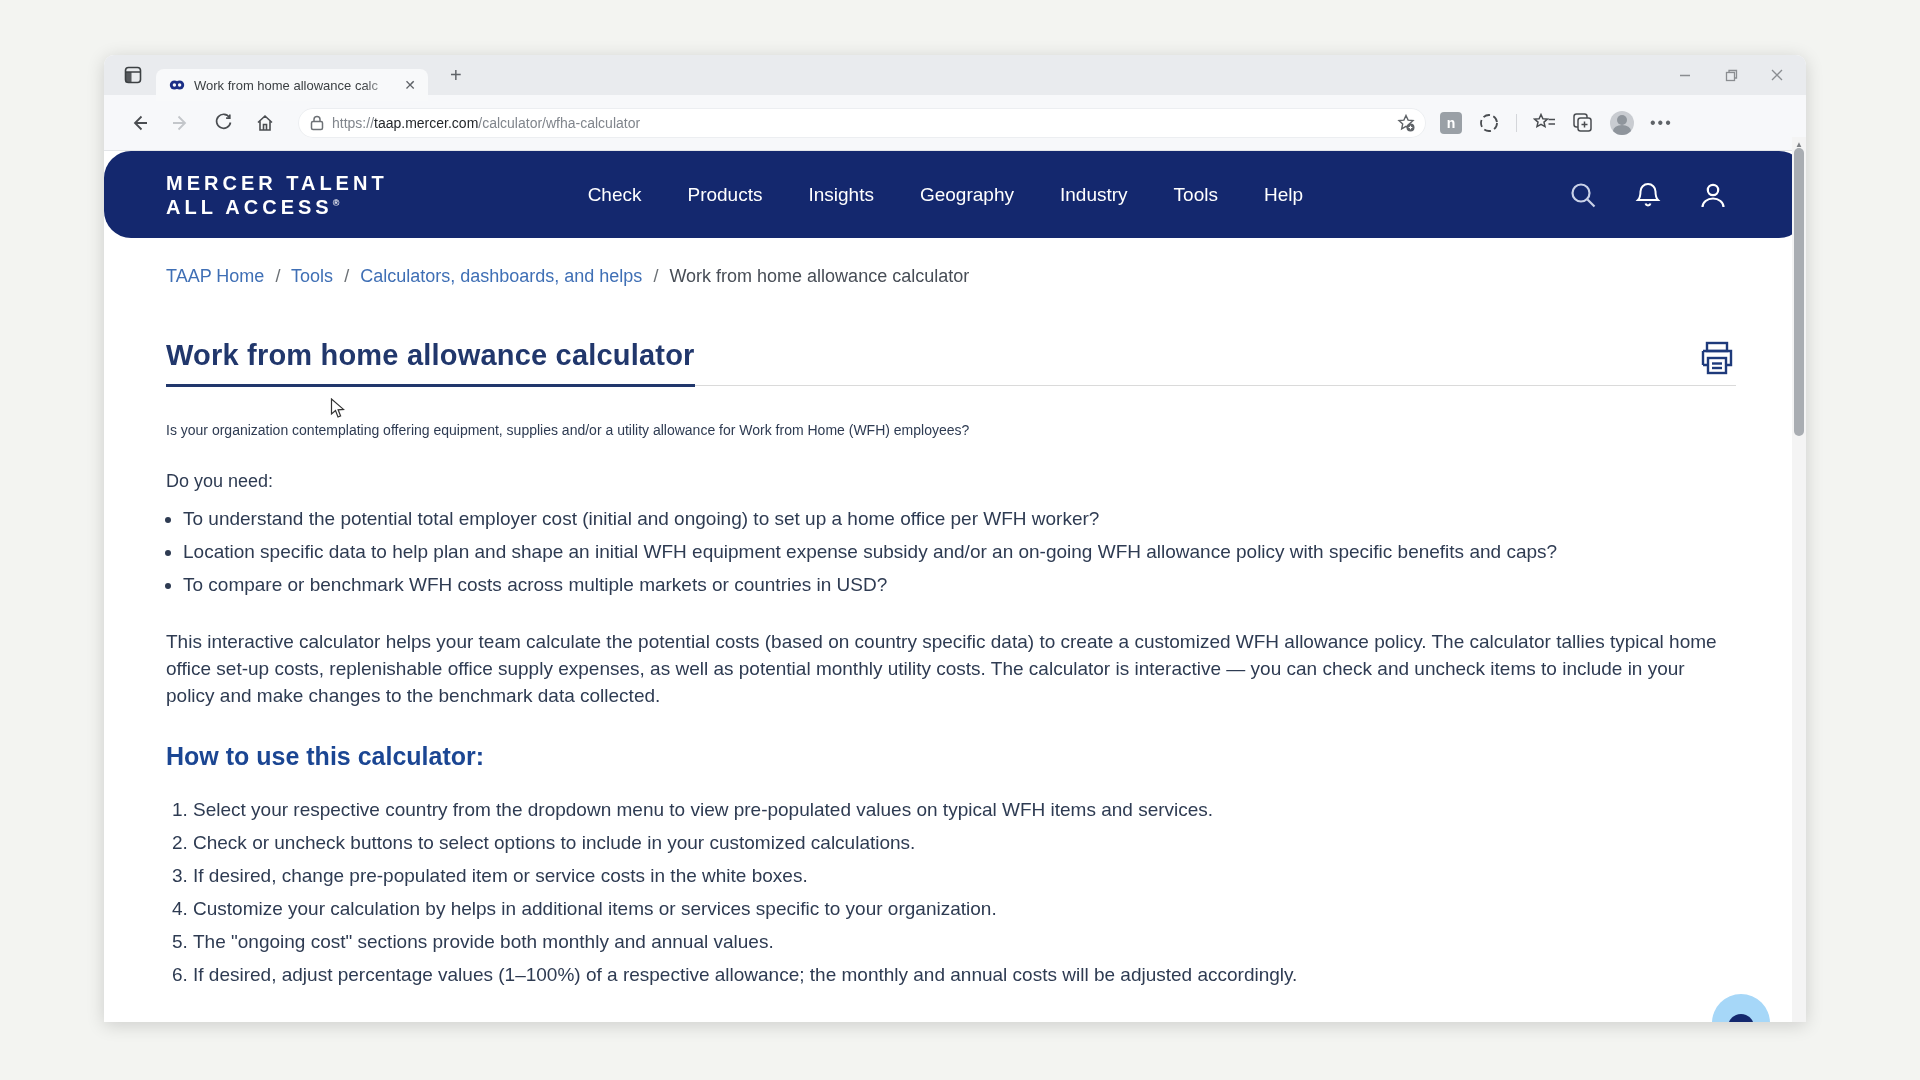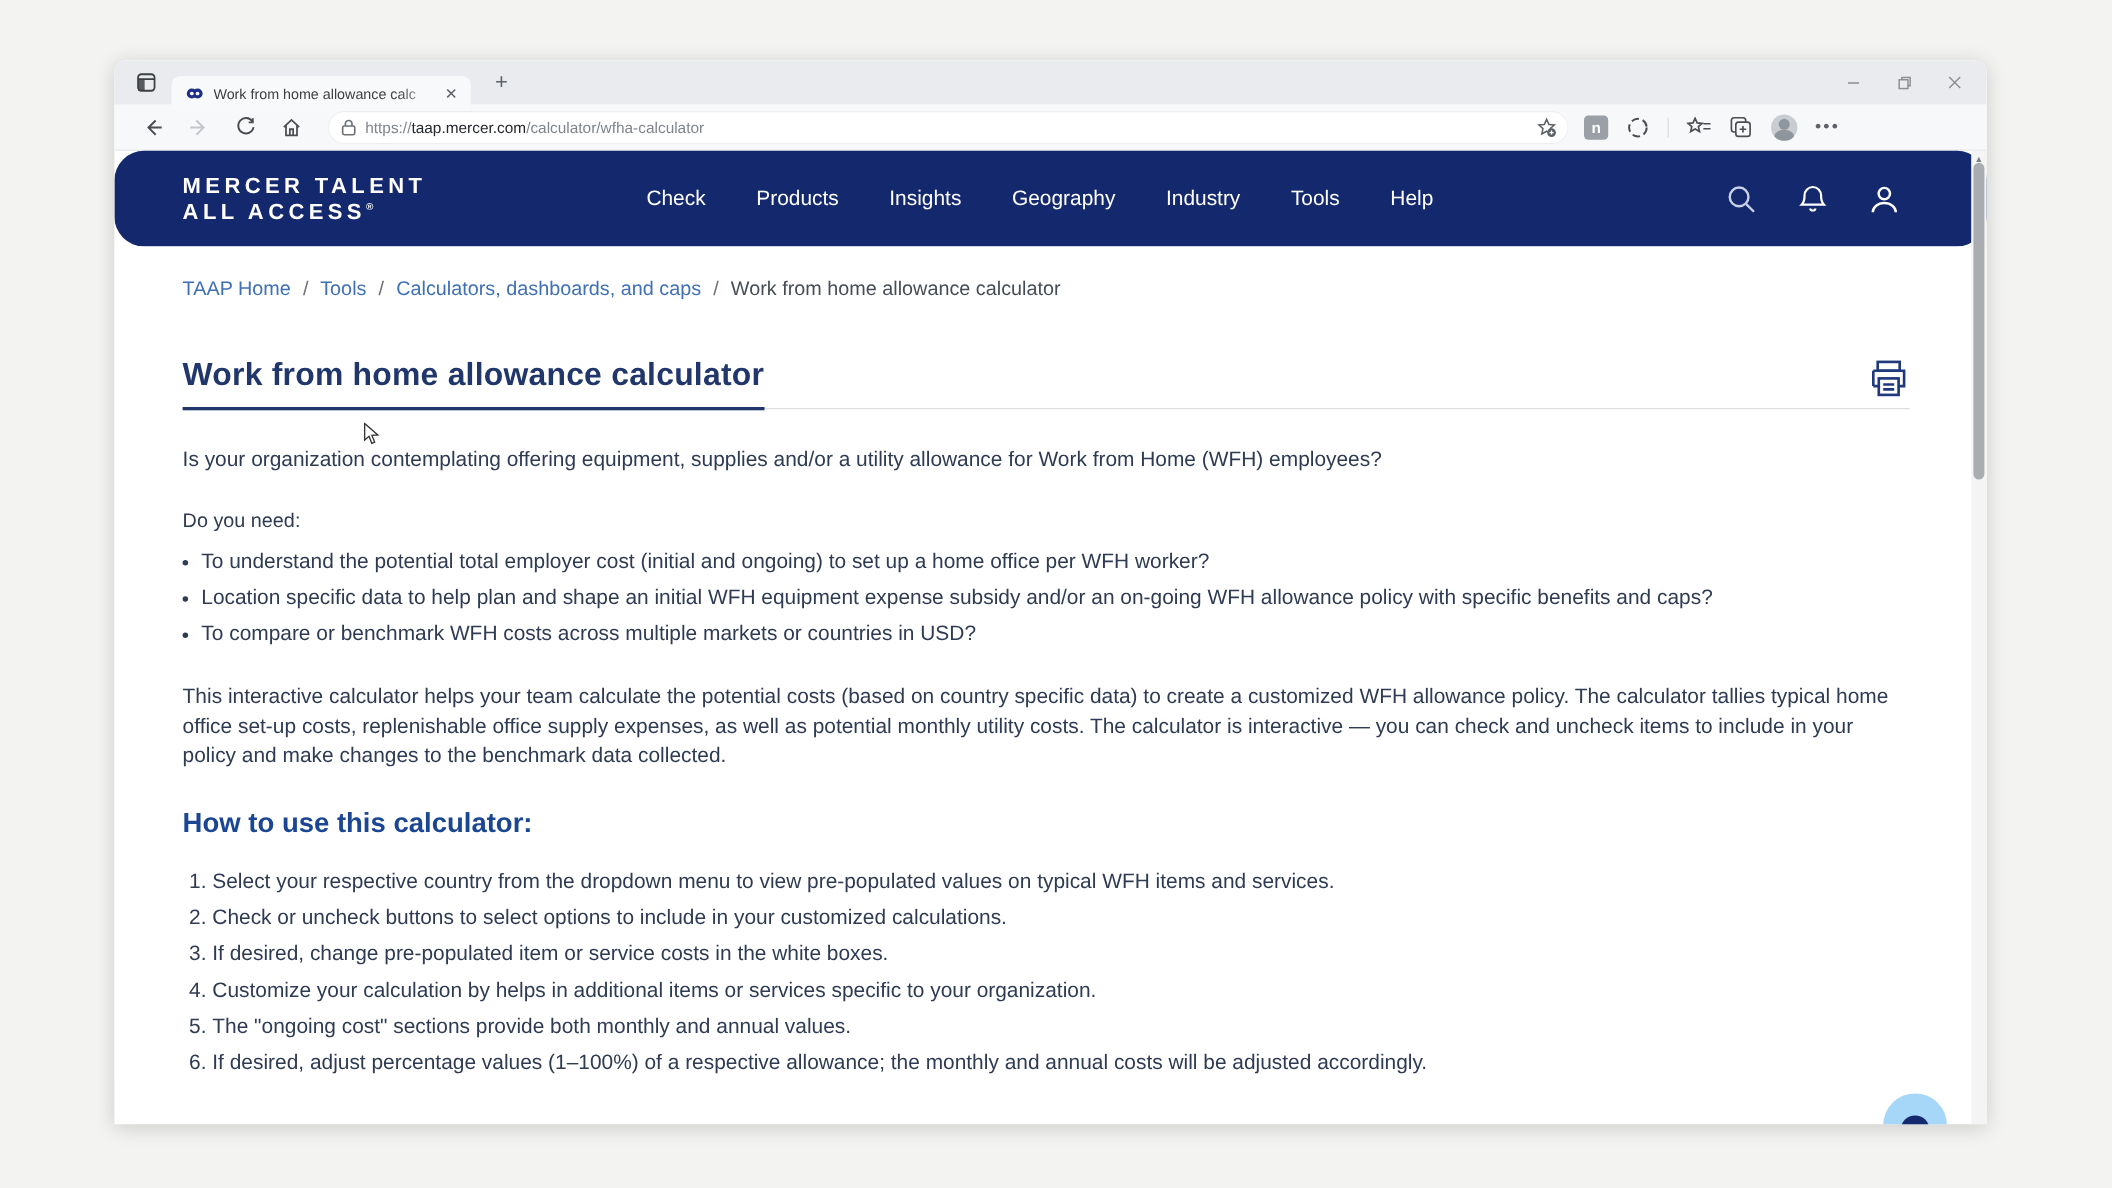--- a/index.html
+++ b/index.html
@@ -22,21 +22,21 @@
   .tab-title { font-size:13px; color:#3c4043; white-space:nowrap; overflow:hidden; flex:1;
                -webkit-mask-image:linear-gradient(90deg,#000 82%,transparent 98%);
                mask-image:linear-gradient(90deg,#000 82%,transparent 98%); }
   .tab-close { font-size:14px; color:#5f6368; padding:0 4px; flex:0 0 auto; }
   .newtab-btn { font-size:20px; color:#5f6368; margin-left:14px; line-height:1; padding:2px 8px; }
 
   .win-controls { position:absolute; right:6px; top:0; height:40px; display:flex; align-items:center; }
   .win-btn { width:46px; height:40px; display:flex; align-items:center; justify-content:center; color:#8a8d91; }
 
   
-  .toolbar { height:42px; background:#f7f8fa; display:flex; align-items:center;
+  .toolbar { height:56px; background:#f7f8fa; display:flex; align-items:center;
              padding:0 18px; border-bottom:1px solid #e3e5e8; }
   .nav-btn { width:34px; height:34px; display:flex; align-items:center; justify-content:center; margin-right:8px; }
   .addr-pill { flex:0 0 auto; width:1128px; height:30px; background:#ffffff; border-radius:15px;
                display:flex; align-items:center; padding:0 10px 0 12px; margin-left:8px;
                box-shadow:0 0 0 1px #eceef1 inset; }
   .url { font-size:14px; color:#80858c; white-space:nowrap; overflow:hidden; flex:1; margin-left:8px; }
   .url .host { color:#24272b; }
   .pill-icon { margin-left:8px; flex:0 0 auto; }
   .tb-right { display:flex; align-items:center; margin-left:14px; gap:16px; }
   .tb-divider { width:1px; height:18px; background:#d4d6da; }
@@ -63,21 +63,21 @@
   .breadcrumb .bc-link { color:#3f6fb5; }
   .breadcrumb .bc-sep { color:#6b7075; margin:0 6px; }
   .breadcrumb .bc-current { color:#474d56; }
 
   .title-row { display:flex; justify-content:space-between; align-items:flex-end;
                border-bottom:1px solid #dadada; margin-top:52px; }
   .page-title { font-size:29px; color:#21376c; padding-bottom:12px; border-bottom:3px solid #21376c;
                 margin-bottom:-2px; letter-spacing:.2px; }
   .printer { padding-bottom:8px; }
 
-  .intro { margin-top:36px; font-size:19px; color:#2e3b52; }
+  .intro { margin-top:36px; font-size:14px; color:#2e3b52; }
   .do-need { margin-top:33px; font-size:18px; color:#2e3b52; }
   ul.bullets { margin-top:14px; padding-left:17px; }
   ul.bullets li { font-size:19px; color:#2e3b52; margin-bottom:7px; line-height:26px; }
   .desc { margin-top:30px; font-size:19px; color:#2e3b52; line-height:27px; }
 
   .howto-h { margin-top:33px; font-size:25px; font-weight:bold; color:#1b4693; }
   ol.steps { margin-top:26px; padding-left:27px; }
   ol.steps li { font-size:19px; color:#2e3b52; margin-bottom:7px; line-height:26px; }
 
   .cursor { position:absolute; left:226px; top:160px; }
@@ -249,21 +249,21 @@
     </div>
   </div>
 
   <div class="content">
 
     <div class="breadcrumb">
       <span class="bc-link">TAAP Home</span>
       <span class="bc-sep">/</span>
       <span class="bc-link">Tools</span>
       <span class="bc-sep">/</span>
-      <span class="bc-link">Calculators, dashboards, and caps</span>
+      <span class="bc-link">Calculators, dashboards, and helps</span>
       <span class="bc-sep">/</span>
       <span class="bc-current">Work from home allowance calculator</span>
     </div>
 
     <div class="title-row">
       <h1 class="page-title">Work from home allowance calculator</h1>
       <span class="printer">
         <svg width="38" height="36" viewBox="0 0 38 36">
             <rect x="9" y="2" width="20" height="8" fill="none" stroke="#1e3a7b" stroke-width="2.4"></rect>
             <path d="M5 10 H33 V24 H28 M5 24 H10 M5 10 V24 M33 10 V24" fill="none" stroke="#1e3a7b" stroke-width="2.4"></path>

